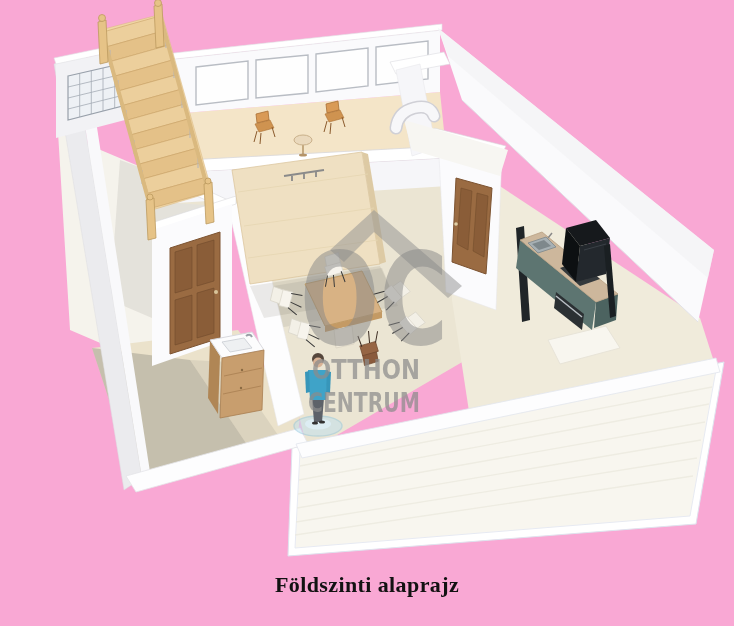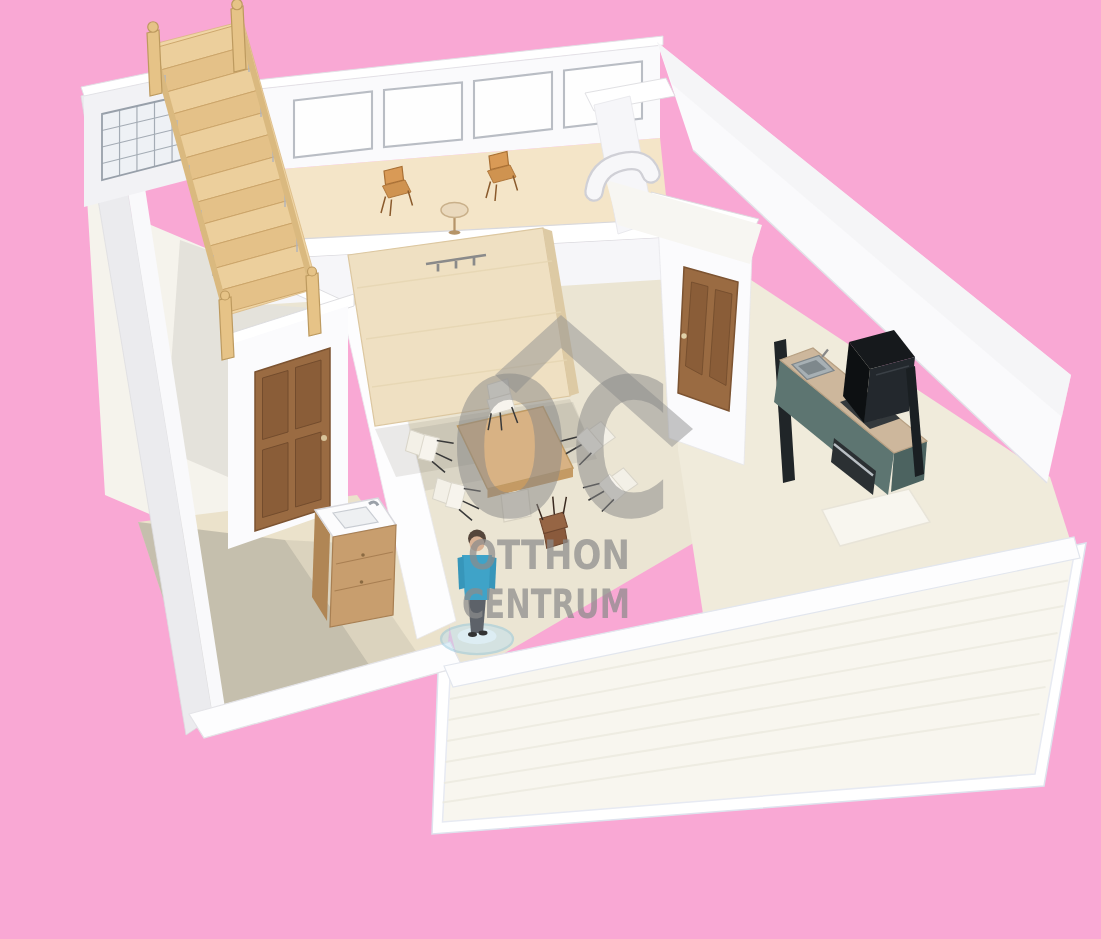--- a/index.html
+++ b/index.html
@@ -310,13 +310,14 @@
   </g>
 
   <g>
     <polygon points="330,250 374,210 462,286 448,298 374,232 344,262" fill="#8f8f8f" opacity="0.5"></polygon>
     <text class="wm-text" x="300" y="344" font-size="128" textLength="148" lengthAdjust="spacingAndGlyphs" fill="#878787" opacity="0.5">OC</text>
     <text class="wm-text" x="312" y="379" font-size="27" textLength="108" lengthAdjust="spacingAndGlyphs" fill="#8c8c8c" opacity="0.72">OTTHON</text>
     <text class="wm-text" x="308" y="412" font-size="27" textLength="112" lengthAdjust="spacingAndGlyphs" fill="#8c8c8c" opacity="0.72">CENTRUM</text>
   </g>
 </svg>
 
+  <div class="caption">Földszinti alaprajz</div>
 </div>
 
 </body></html>

